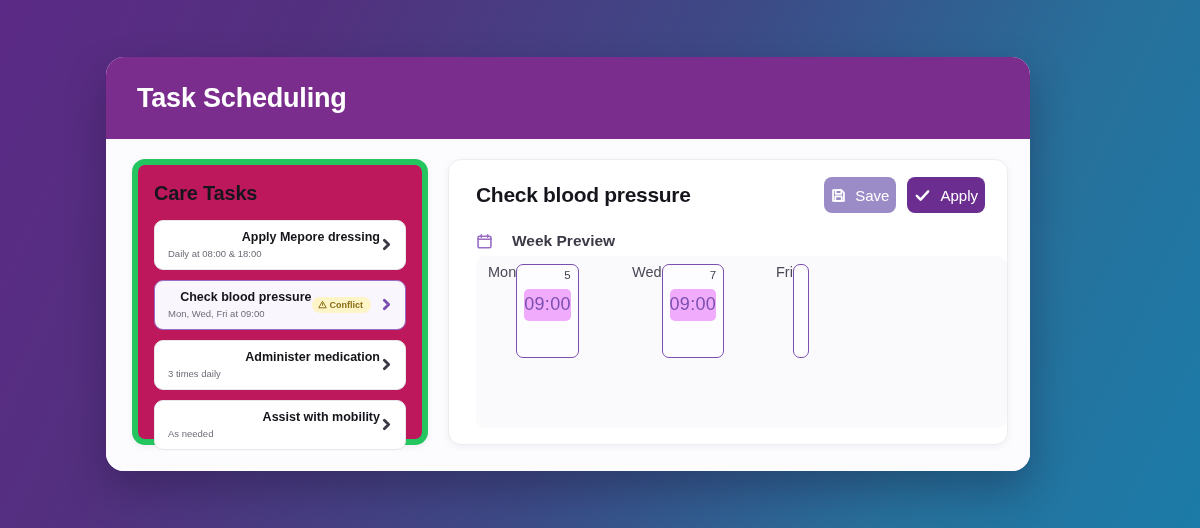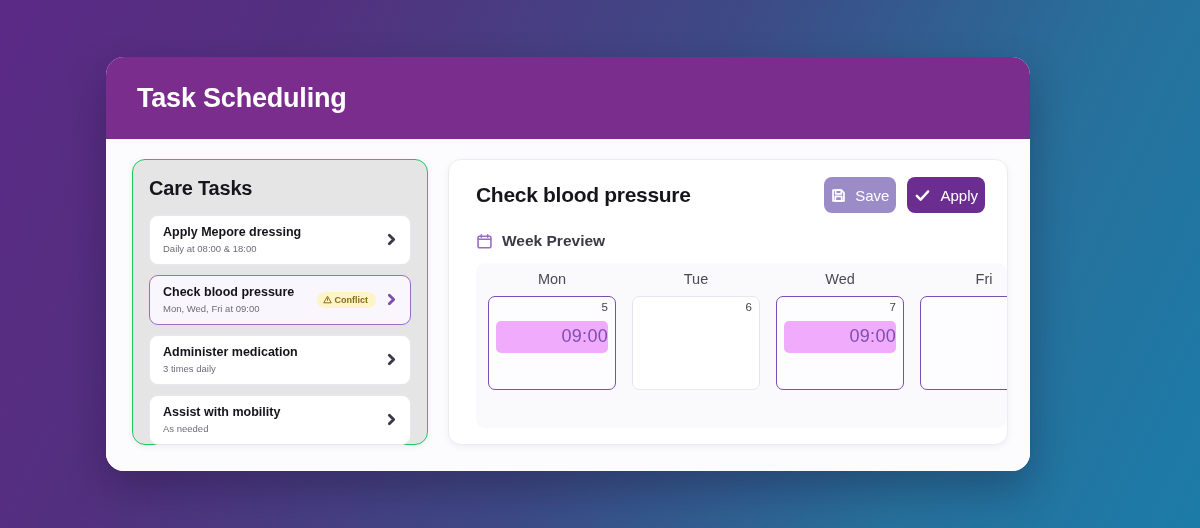--- a/index.html
+++ b/index.html
@@ -52,22 +52,22 @@
     background: #fcfbfd;
     display: flex;
     padding: 20px 22px 26px 26px;
     gap: 20px;
     min-height: 0;
   }
 
   
   .left-panel {
     flex: 0 0 296px;
-    background: #e5e5e5;
-    border: 1px solid #22c55e;
+    background: #be185d;
+    border: 6px solid #22c55e;
     border-radius: 13px;
     box-shadow: 0 2px 7px rgba(40, 20, 70, 0.055);
     padding: 17px 16px 16px 16px;
     display: flex;
     flex-direction: column;
   }
 
   .panel-title {
     font-size: 20px;
     font-weight: bold;
@@ -97,20 +97,21 @@
     background: #faf6fd;
   }
 
   .task-text { flex: 1; min-width: 0; }
 
   .task-name {
     font-size: 12.5px;
     font-weight: bold;
     color: #14141b;
     line-height: 1.25;
+    text-align: right;
   }
 
   .task-sub {
     font-size: 9.5px;
     color: #6d6d7a;
     margin-top: 2px;
     line-height: 1.2;
   }
 
   .conflict-badge {
@@ -186,23 +187,23 @@
   .icon-sq path, .icon-sq rect, .icon-sq polyline {
     fill: none; stroke: #ffffff; stroke-width: 1.9;
     stroke-linecap: round; stroke-linejoin: round;
   }
   .icon-check { width: 17px; height: 17px; display:block; }
   .icon-check polyline { fill:none; stroke:#fff; stroke-width:2.6; stroke-linecap:round; stroke-linejoin:round; }
 
   .week-head {
     display: flex;
     align-items: center;
-    gap: 9px;
+    gap: 19px;
     padding: 0 27px;
-    margin-bottom: 13px;
+    margin-bottom: 6px;
   }
 
   .cal-icon { width: 17px; height: 17px; display: block; }
   .cal-icon rect, .cal-icon line {
     fill: none; stroke: #9a6cc4; stroke-width: 1.7;
     stroke-linecap: round;
   }
 
   .week-label {
     font-size: 15.5px;
@@ -224,21 +225,21 @@
   .grid-scroll {
     display: flex;
     gap: 16px;
     padding: 0 12px;
     width: 760px;
   }
 
   .day-col {
     flex: 0 0 128px;
     display: flex;
-    flex-direction: column;
+    flex-direction: row;
   }
 
   .day-name {
     text-align: center;
     font-size: 14.5px;
     color: #4a4a57;
     margin-bottom: 9px;
   }
 
   .day-cell {
@@ -377,26 +378,20 @@
         <div class="grid-scroll">
 
           <div class="day-col">
             <div class="day-name">Mon</div>
             <div class="day-cell active">
               <div class="day-num">5</div>
               <div class="time-pill">09:00</div>
             </div>
           </div>
 
-          <div class="day-col">
-            <div class="day-name">Tue</div>
-            <div class="day-cell">
-              <div class="day-num">6</div>
-            </div>
-          </div>
 
           <div class="day-col">
             <div class="day-name">Wed</div>
             <div class="day-cell active">
               <div class="day-num">7</div>
               <div class="time-pill">09:00</div>
             </div>
           </div>
 
 

